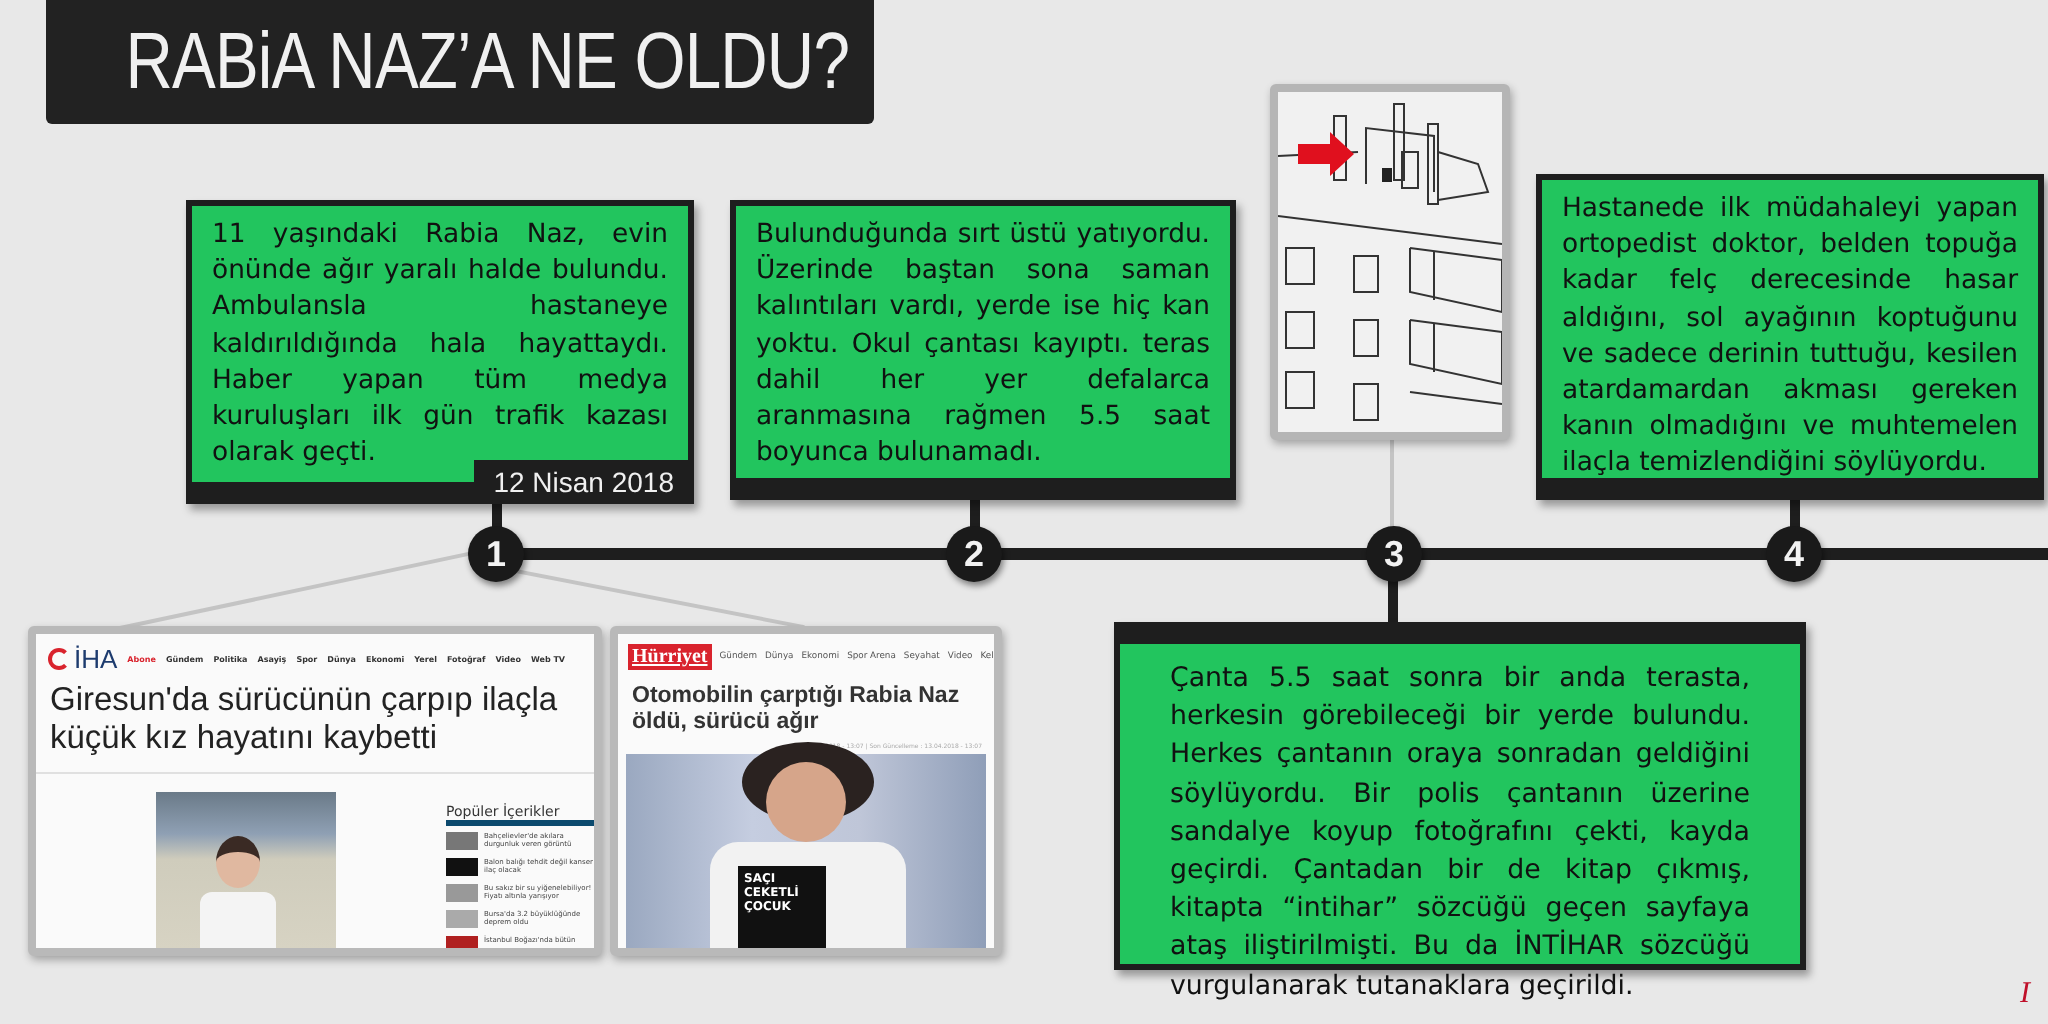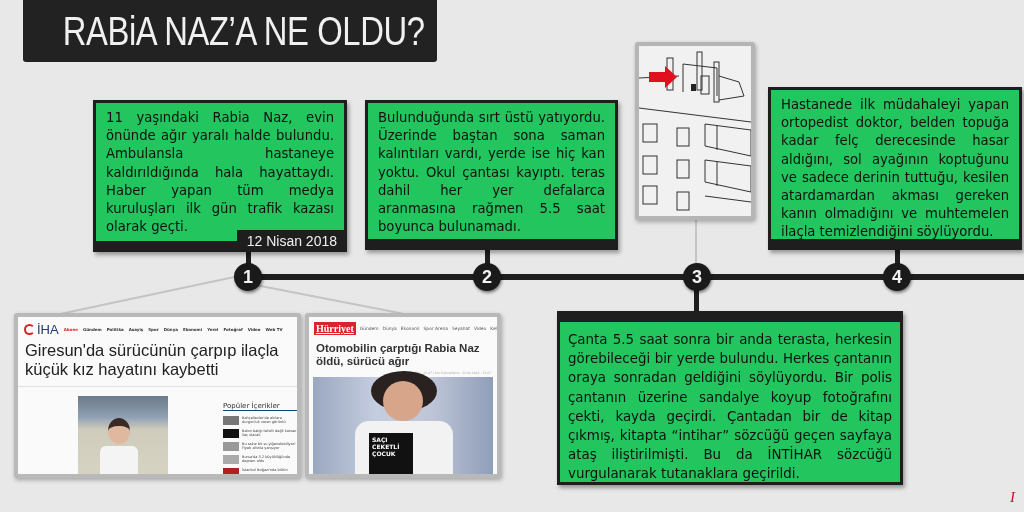--- a/index.html
+++ b/index.html
@@ -35,21 +35,21 @@
 
   .card {
     position: absolute; background: #22c55e;
     border: 3px solid #1e1e1e; border-bottom-width: 11px;
     box-shadow: 2px 3px 4px rgba(0,0,0,0.35);
     padding: 6px 10px 6px 10px;
     font-family: "DejaVu Sans", sans-serif;
     font-size: 13.2px; line-height: 18.2px; color: #111;
     text-align: justify;
   }
-  .card.bottom-card { border-top-width: 11px; border-bottom-width: 3px; padding: 8px 8px; font-size: 13.4px; line-height: 19.2px; }
+  .card.bottom-card { border-top-width: 11px; border-bottom-width: 3px; padding: 8px 25px; font-size: 13.4px; line-height: 19.2px; }
   .date-badge {
     position: absolute; right: -3px; bottom: -11px;
     background: #1e1e1e; color: #f0f0f0;
     font-family: "Liberation Sans", sans-serif;
     font-size: 14px; line-height: 22px; height: 22px;
     padding: 0 10px;
   }
 
   .connector {
     position: absolute; height: 2px; background: #c4c4c4; transform-origin: 0 50%;
@@ -67,21 +67,21 @@
   .nav-item { font-size: 4px; color: #333; font-weight: bold; white-space: nowrap; }
   .nav-item.active { color: #d9232d; }
   .shot-headline {
     font-family: "Liberation Sans", sans-serif; color: #222;
     padding: 0 7px;
   }
   .meta-line { font-size: 3px; color: #999; padding: 2px 7px; border-bottom: 1px solid #e0e0e0; height: 8px; }
   .photo {
     position: absolute;
   }
-  .pop-title { position: absolute; font-size: 7px; color: #333; border-bottom: 1px solid #0c4a6e; width: 76px; }
+  .pop-title { position: absolute; font-size: 7px; color: #333; border-bottom: 3px solid #0c4a6e; width: 76px; }
   .pop-item { position: absolute; display: flex; gap: 3px; align-items: flex-start; width: 76px; }
   .pop-thumb { width: 16px; height: 9px; background: #777; flex: none; }
   .pop-text { font-size: 3.5px; line-height: 4px; color: #444; }
 
   .hur-nav { height: 22px; display: flex; align-items: center; gap: 4px; padding: 0 5px; }
   .hur-logo { background: #d9232d; color: #fff; font-family: "Liberation Serif", serif; font-weight: bold; font-size: 10px; padding: 1px 2px; line-height: 11px; text-decoration: underline; }
   .hur-item { font-size: 4.4px; color: #555; white-space: nowrap; }
 
   .sketch {
     position: absolute; left: 635px; top: 42px; width: 120px; height: 178px;

